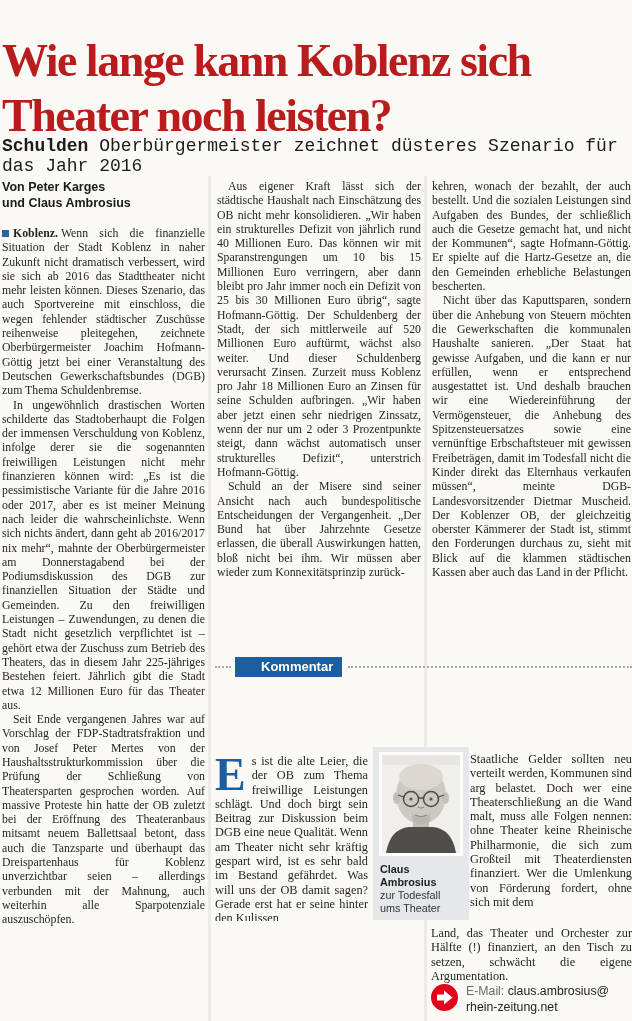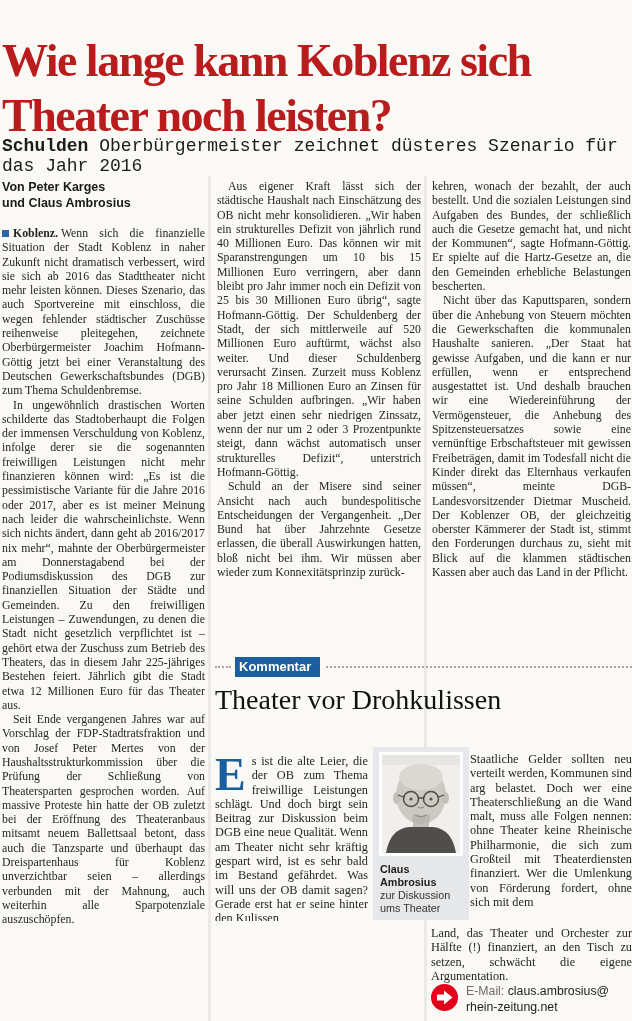--- a/index.html
+++ b/index.html
@@ -31,21 +31,21 @@
   .loc{font-weight:700;}
   .p1txt{margin-left:3px;}
 
   
   .kommentar{left:215px;top:654px;width:417px;height:367px;}
   .k-label-row{position:absolute;left:0;top:3px;width:417px;display:flex;align-items:center;}
   .dot{border-top:2px dotted #a9a7a2;height:0;}
   .dot-l{width:16px;margin-right:4px;}
   .dot-r{flex:1;margin-left:6px;}
   .k-label{background:#1d5f9e;color:#fff;font-family:"Liberation Sans",sans-serif;
-           font-weight:700;font-size:13px;padding:2px 9px 3px 4px;}
+           font-weight:700;font-size:13px;padding:2px 9px 3px 26px;}
   .k-headline{position:absolute;left:0;top:30px;width:417px;font-size:28px;
               line-height:32px;font-weight:400;color:#111;}
   .k-body{font-size:12.3px;line-height:14.3px;text-align:justify;overflow:hidden;position:absolute;}
   .k-left-narrow{left:0;top:100px;width:153px;height:167px;}
   .k-left-wide{left:0;top:266px;width:218px;height:102px;}
   .k-right-narrow{left:255px;top:98px;width:162px;height:175px;}
   .k-right-wide{left:216px;top:272px;width:201px;height:60px;}
   .dropcap{float:left;font-size:46px;line-height:40px;font-weight:700;color:#1d5f9e;
            margin:1px 6px 0 0;}
 
@@ -98,21 +98,20 @@
   <p class="indent">Nicht über das Kaputtsparen, sondern über die Anhebung von Steuern möchten die Gewerkschaften die kommunalen Haushalte sanieren. „Der Staat hat gewisse Aufgaben, und die kann er nur erfüllen, wenn er entsprechend ausgestattet ist. Und deshalb brauchen wir eine Wiedereinführung der Vermögensteuer, die Anhebung des Spitzensteuersatzes sowie eine vernünftige Erbschaftsteuer mit gewissen Freibeträgen, damit im Todesfall nicht die Kinder direkt das Elternhaus verkaufen müssen“, meinte DGB-Landesvorsitzender Dietmar Muscheid. Der Koblenzer OB, der gleichzeitig oberster Kämmerer der Stadt ist, stimmt den Forderungen durchaus zu, sieht mit Blick auf die klammen städtischen Kassen aber auch das Land in der Pflicht.</p>
 </div>
 
 <div class="abs kommentar">
   <div class="k-label-row">
     <div class="dot dot-l"></div>
     <div class="k-label">Kommentar</div>
     <div class="dot dot-r"></div>
   </div>
 
-  <div class="k-headline">Theater vor Drohkulissen</div>
 
   <div class="k-body k-left-narrow">
     <span class="dropcap">E</span><span>s ist die alte Leier, die der OB zum Thema freiwillige Leistungen schlägt. Und doch birgt sein Beitrag zur Diskussion beim DGB eine neue Qualität. Wenn am Theater nicht sehr kräftig gespart wird, ist es sehr bald im Bestand gefährdet. Was will uns der OB damit sagen? Gerade erst hat er seine hinter den Kulissen</span>
   </div>
 
   <div class="photo-box">
     <div class="photo-frame">
       <svg viewBox="0 0 78 98" width="78" height="98">
         <rect width="78" height="98" fill="#f0efec"></rect>
         <rect x="0" y="0" width="78" height="10" fill="#e7e6e2"></rect>
@@ -130,21 +129,21 @@
         <line x1="56.5" y1="42" x2="62" y2="40" stroke="#4c4b49" stroke-width="1.3"></line>
         <circle cx="29" cy="44" r="1.6" fill="#55534f"></circle>
         <circle cx="49" cy="44" r="1.6" fill="#55534f"></circle>
         <path d="M36 52 Q39 54 42 52" stroke="#8d8a84" stroke-width="1.2" fill="none"></path>
         <path d="M33 60 Q39 63 45 60" stroke="#8d8a84" stroke-width="1.2" fill="none"></path>
       </svg>
     </div>
     <div class="photo-cap">
       <div class="nm">Claus</div>
       <div class="nm">Ambrosius</div>
-      <div>zur Diskussion</div>
+      <div>zur Todesfall</div>
       <div>ums Theater</div>
     </div>
   </div>
 
   <div class="k-body k-right-narrow">Staatliche Gelder sollten neu verteilt werden, Kommunen sind arg belastet. Doch wer eine Theaterschließung an die Wand malt, muss alle Folgen nennen: ohne Theater keine Rheinische Philharmonie, die sich zum Großteil mit Theaterdiensten finanziert. Wer die Umlenkung von Förderung fordert, ohne sich mit dem</div>
   <div class="k-body k-right-wide">Land, das Theater und Orchester zur Hälfte (!) finanziert, an den Tisch zu setzen, schwächt die eigene Argumentation.</div>
 
   <div class="email-row">
     <svg class="email-icon" viewBox="0 0 27 27">
       <circle cx="13.5" cy="13.5" r="13.5" fill="#e3001b"></circle>

